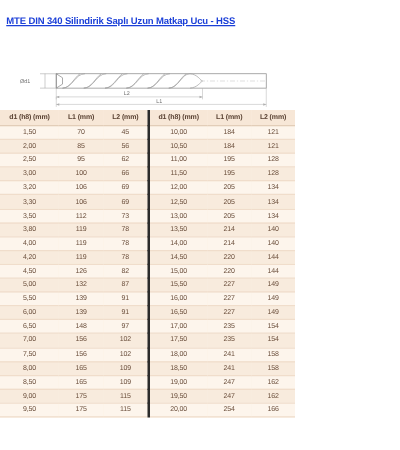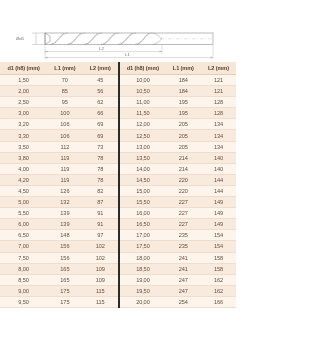--- a/index.html
+++ b/index.html
@@ -68,20 +68,23 @@
   .tbl tr:nth-child(even) td{background:#f8ebdd;}
   .tbl col.c1{width:40%;}
   .tbl col.c2{width:30%;}
   .tbl col.c3{width:30%;}
 </style>
 </head>
 <body>
 
 <div class="page">
 
+  <div class="title-wrap">
+    <a class="title" href="#">MTE DIN 340 Silindirik Saplı Uzun Matkap Ucu - HSS</a>
+  </div>
 
   <div class="diagram">
     <svg class="dia-svg" width="236" height="62" viewBox="0 0 236 62">
       <g stroke="#9a9a9a" stroke-width="0.5" fill="none">
 
         <rect x="45" y="33" width="168" height="11.5" fill="#ffffff" stroke="#8d8d8d" stroke-width="0.6"></rect>
 
         <line x1="45" y1="33" x2="45" y2="44.5" stroke="#8d8d8d" stroke-width="0.6"></line>
 
         <path d="M45 33 L50 36.2 L50 41.3 L45 44.5" stroke="#8d8d8d" stroke-width="0.6" fill="none"></path>

